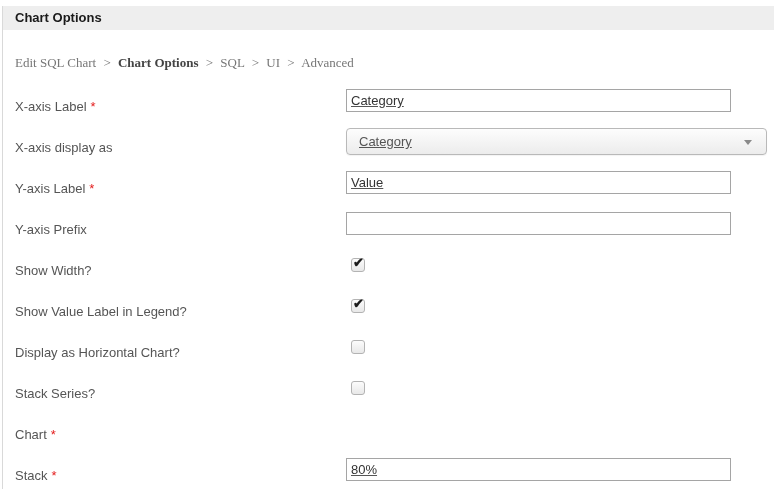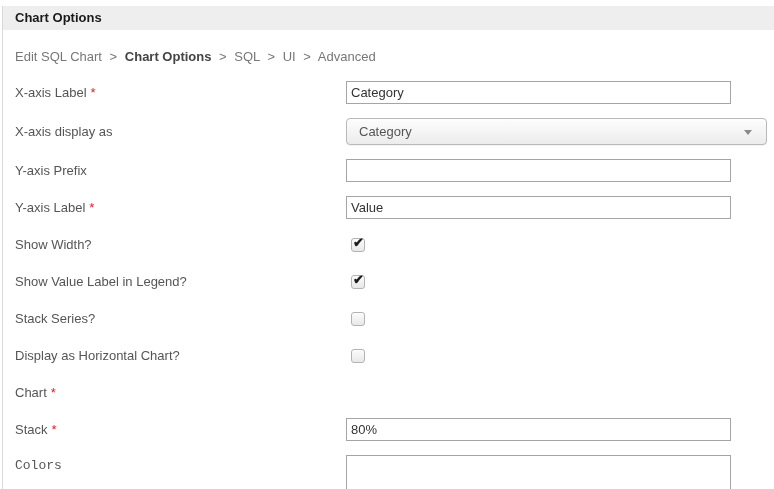--- a/index.html
+++ b/index.html
@@ -21,46 +21,48 @@
   }
   .panel-header {
     background: #eeeeee;
     height: 24px;
     line-height: 24px;
     padding-left: 12px;
     font-weight: bold;
     color: #1a1a1a;
   }
   .breadcrumb {
-    padding: 19px 0 0 12px;
+    padding: 25px 0 0 12px;
     color: #777;
     height: 17px;
+    font-family: Liberation Serif, serif;
   }
   .breadcrumb .crumb { color: #777; cursor: pointer; text-decoration: none; }
   .breadcrumb .crumb.current { font-weight: bold; color: #444; cursor: default; }
   .breadcrumb .sep { margin: 0 4px; color: #777; }
   .form {
     margin-top: 15px;
   }
   .row {
     display: flex;
     align-items: center;
     min-height: 23px;
     margin-bottom: 14px;
     padding-left: 12px;
   }
   .row.tall { align-items: flex-start; }
   .lbl {
     width: 331px;
     flex-shrink: 0;
     color: #555;
+    margin-top: 12px;
   }
   .row.tall .lbl { padding-top: 3px; font-family: Liberation Mono, monospace; }
   .req { color: #e31b1b; margin-left: 4px; }
-  .ctl { display: flex; align-items: flex-end; }
+  .ctl { display: flex; align-items: flex-end; text-decoration: underline; }
   input[type="text"] {
     width: 385px;
     height: 23px;
     box-sizing: border-box;
     border: 1px solid #a5a5a5;
     padding: 2px 4px;
     font-family: "Liberation Sans", sans-serif;
     font-size: 13px;
     color: #333;
     background: #fff;
@@ -159,30 +161,30 @@
       <div class="lbl"><span>X-axis display as</span></div>
       <div class="ctl">
         <div class="dropdown">
           <span class="dd-text">Category</span>
           <span class="dd-caret"></span>
         </div>
       </div>
     </div>
 
     <div class="row">
+      <div class="lbl"><span>Y-axis Label</span><span class="req">*</span></div>
+      <div class="ctl">
+          <input type="text" value="Value" style="">
+        </div>
+    </div>
+
+    <div class="row">
       <div class="lbl"><span>Y-axis Prefix</span></div>
       <div class="ctl">
           <input type="text" value="" style="">
-        </div>
-    </div>
-
-    <div class="row">
-      <div class="lbl"><span>Y-axis Label</span><span class="req">*</span></div>
-      <div class="ctl">
-          <input type="text" value="Value" style="">
         </div>
     </div>
 
     <div class="row">
       <div class="lbl"><span>Show Width?</span></div>
       <div class="ctl">
         <div class="checkbox checked">
             <span class="tick"></span>
           </div>
       </div>
@@ -191,28 +193,28 @@
     <div class="row">
       <div class="lbl"><span>Show Value Label in Legend?</span></div>
       <div class="ctl">
         <div class="checkbox checked">
             <span class="tick"></span>
           </div>
       </div>
     </div>
 
     <div class="row">
+      <div class="lbl"><span>Display as Horizontal Chart?</span></div>
+      <div class="ctl">
+        <div class="checkbox"></div>
+      </div>
+    </div>
+
+    <div class="row">
       <div class="lbl"><span>Stack Series?</span></div>
-      <div class="ctl">
-        <div class="checkbox"></div>
-      </div>
-    </div>
-
-    <div class="row">
-      <div class="lbl"><span>Display as Horizontal Chart?</span></div>
       <div class="ctl">
         <div class="checkbox"></div>
       </div>
     </div>
 
     <div class="row">
       <div class="lbl"><span>Chart</span><span class="req">*</span></div>
     </div>
 
     <div class="row">

